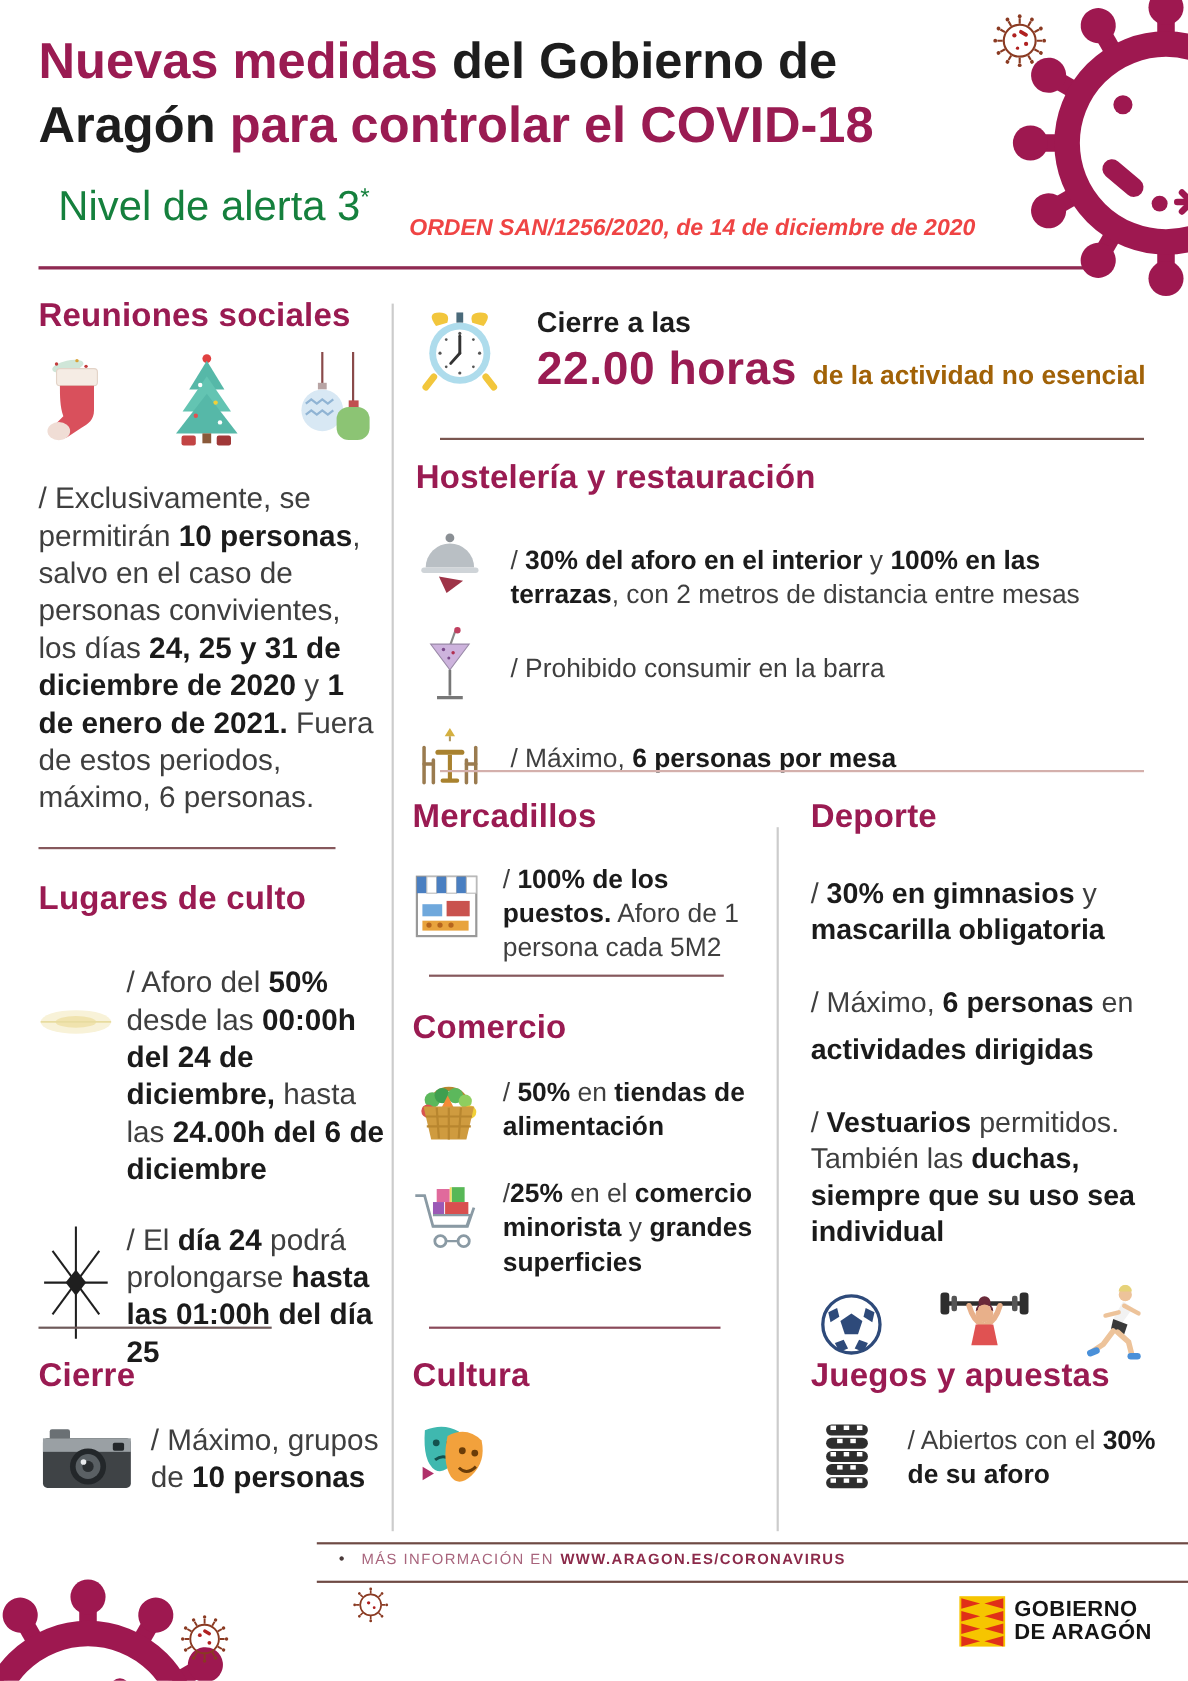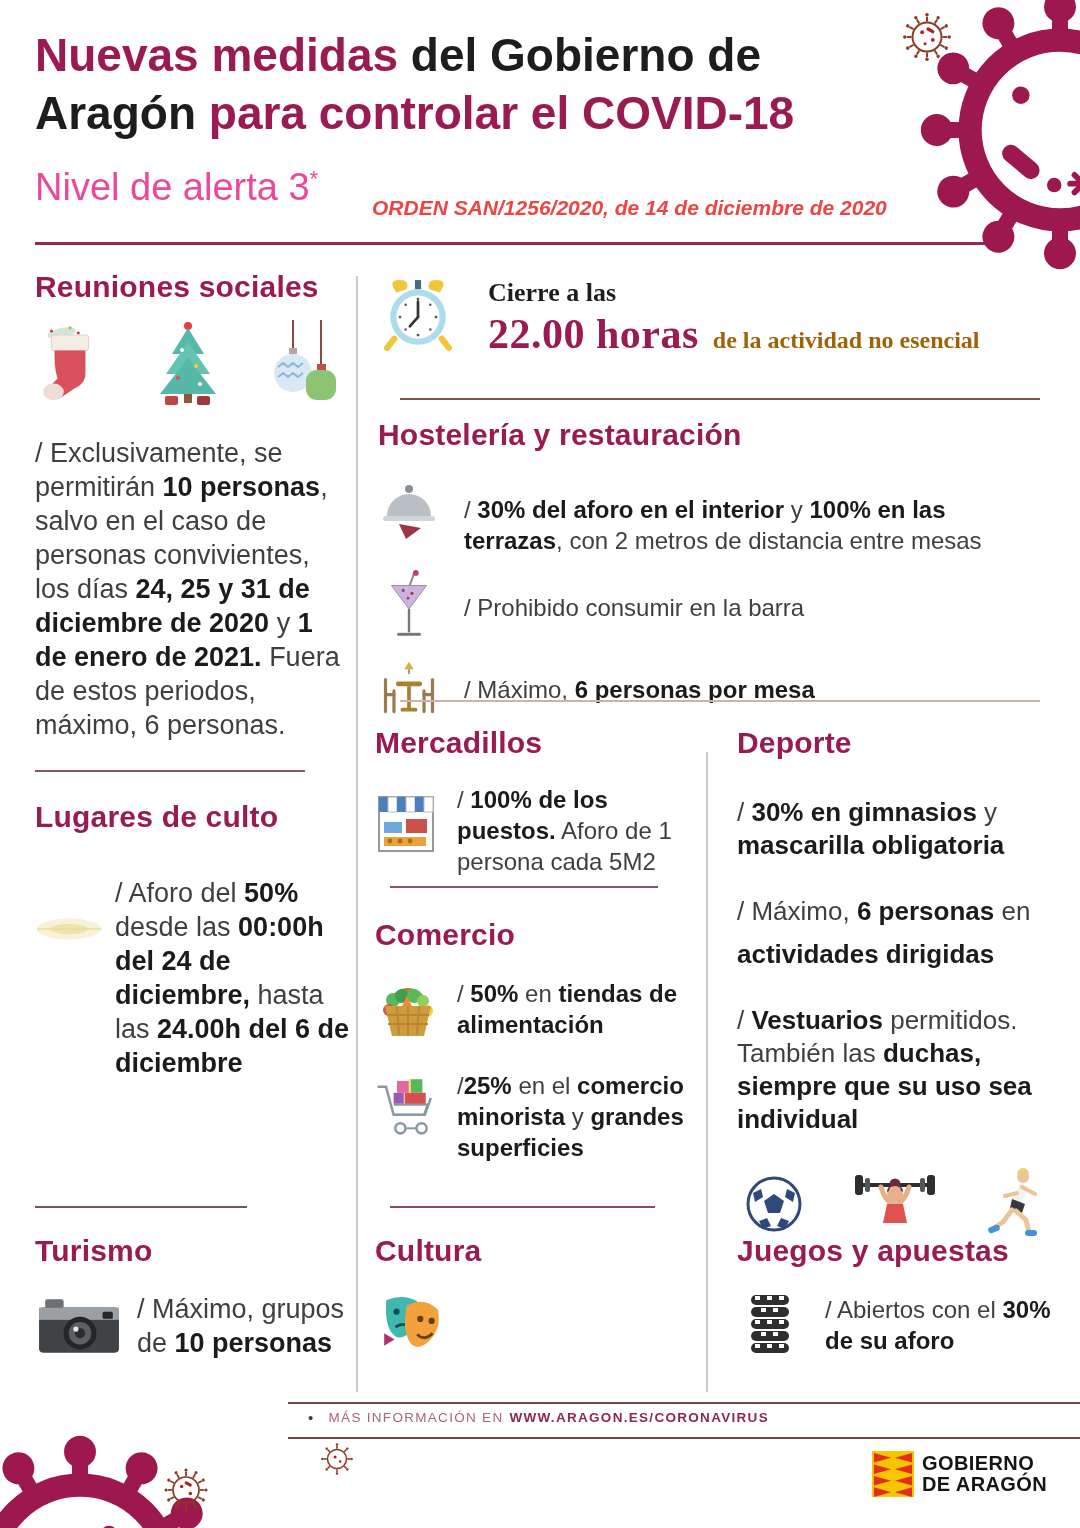--- a/index.html
+++ b/index.html
@@ -10,26 +10,26 @@
   .body-lg{font-size:27px;line-height:34px;color:#3f3f3f;}
   .body-md{font-size:24px;line-height:31px;color:#3f3f3f;}
   .b{font-weight:700;color:#1b1b1b;}
   .sep{position:absolute;height:2px;background:#86585c;}
   .vsep{position:absolute;width:2px;background:#cccccc;}
   .row{display:flex;align-items:center;}
   .icon-col{flex:0 0 auto;display:flex;justify-content:center;}
   
   #title{left:35px;top:26px;font-size:46px;line-height:58px;font-weight:600;color:#1d1d1d;}
   #title .acc{font-weight:800;color:#9a1b52;}
-  #alert{left:35px;top:166px;font-size:38px;font-weight:400;color:#ec4899;}
+  #alert{left:53px;top:166px;font-size:38px;font-weight:400;color:#15803d;}
   #alert sup{font-size:22px;}
   #order{left:372px;top:196px;font-size:21px;font-style:italic;font-weight:700;color:#ef4444;}
   #rule-header{left:35px;top:242px;width:975px;height:3px;background:#8f2a52;position:absolute;}
   
-  #band-cierre{left:382px;top:276px;width:663px;display:flex;align-items:flex-start;font-family:Liberation Serif, serif;}
+  #band-cierre{left:382px;top:276px;width:663px;display:flex;align-items:center;}
   #cierre-text{margin-left:34px;}
   #cierre-line1{font-size:26px;font-weight:700;color:#1d1d1d;margin-top:2px;}
   #cierre-line2{display:flex;align-items:baseline;margin-top:2px;}
   #cierre-time{font-size:42px;font-weight:800;color:#9a1b52;letter-spacing:.5px;}
   #cierre-tail{font-size:24px;font-weight:700;color:#a16207;margin-left:14px;}
   
   #finfo{left:308px;top:1409px;font-size:13.5px;letter-spacing:1.3px;color:#a8647c;font-weight:500;display:flex;align-items:center;}
   #finfo .bullet{color:#4a3a3a;margin-right:14px;font-size:15px;}
   #finfo .url{color:#8c2a4a;font-weight:800;margin-left:6px;}
   #logo{left:872px;top:1450px;display:flex;align-items:center;}
@@ -159,26 +159,40 @@
   <div class="row" style="margin-top:42px;align-items:flex-start;">
     <div class="icon-col" style="width:68px;padding-top:28px;">
       <svg width="70" height="50" viewBox="0 0 70 50">
         <ellipse cx="35" cy="25" rx="33" ry="11" fill="#f8f2d8"></ellipse>
         <ellipse cx="35" cy="25" rx="19" ry="5.5" fill="#f0e3ae"></ellipse>
         <line x1="2" y1="25" x2="68" y2="25" stroke="#e8dca0" stroke-width="1.5"></line>
       </svg>
     </div>
     <p class="body-lg itxt" style="margin-left:12px;"><span>/ Aforo del </span><span class="b">50%</span><span>  desde las </span><span class="b">00:00h del 24 de diciembre,</span><span> hasta las </span><span class="b">24.00h del 6 de diciembre</span></p>
   </div>
+  <div class="row" style="margin-top:30px;align-items:flex-start;">
+    <div class="icon-col" style="width:68px;">
+      <svg width="76" height="112" viewBox="0 0 80 120">
+        <g stroke="#1f1f1f" stroke-width="2.2">
+          <line x1="40" y1="0" x2="40" y2="120"></line>
+          <line x1="6" y1="60" x2="74" y2="60"></line>
+          <line x1="15" y1="26" x2="65" y2="94"></line>
+          <line x1="65" y1="26" x2="15" y2="94"></line>
+        </g>
+        <polygon points="40,46 51,60 40,74 29,60" fill="#1f1f1f"></polygon>
+      </svg>
+    </div>
+    <p class="body-lg itxt" style="margin-left:12px;"><span>/ El </span><span class="b">día 24</span><span> podrá prolongarse </span><span class="b">hasta las 01:00h del día 25</span></p>
+  </div>
 </div>
 
 <div class="sep" style="left:35px;top:1206px;width:212px;background:#6e5a5a;"></div>
 
 <div class="abs" style="left:35px;top:1234px;width:322px;">
-  <div class="h2">Turismo</div>
+  <div class="h2">Cierre</div>
   <div class="row" style="margin-top:24px;">
     <div class="icon-col" style="width:88px;">
       <svg width="84" height="62" viewBox="0 0 82 60">
         <rect x="8" y="4" width="18" height="9" rx="2" fill="#6a7074"></rect>
         <rect x="2" y="12" width="78" height="44" rx="4" fill="#3f4346"></rect>
         <rect x="2" y="12" width="78" height="12" fill="#9aa0a4"></rect>
         <rect x="64" y="16" width="10" height="7" rx="1.5" fill="#23272a"></rect>
         <circle cx="42" cy="37" r="16" fill="#23272a"></circle>
         <circle cx="42" cy="37" r="11" fill="#5a6064"></circle>
         <circle cx="42" cy="37" r="5" fill="#2a2e31"></circle>

